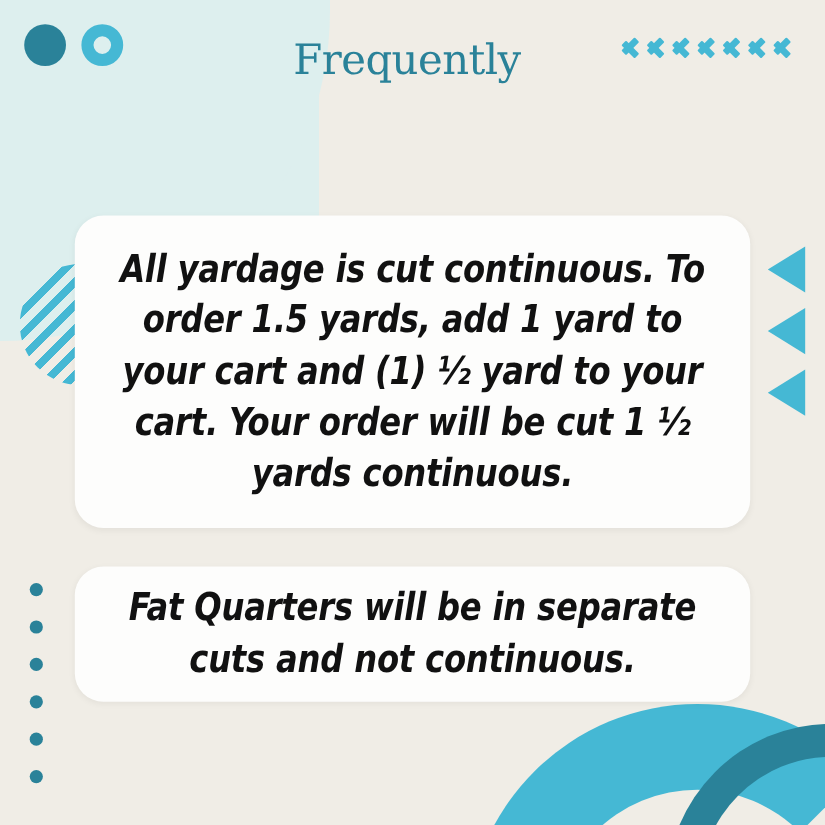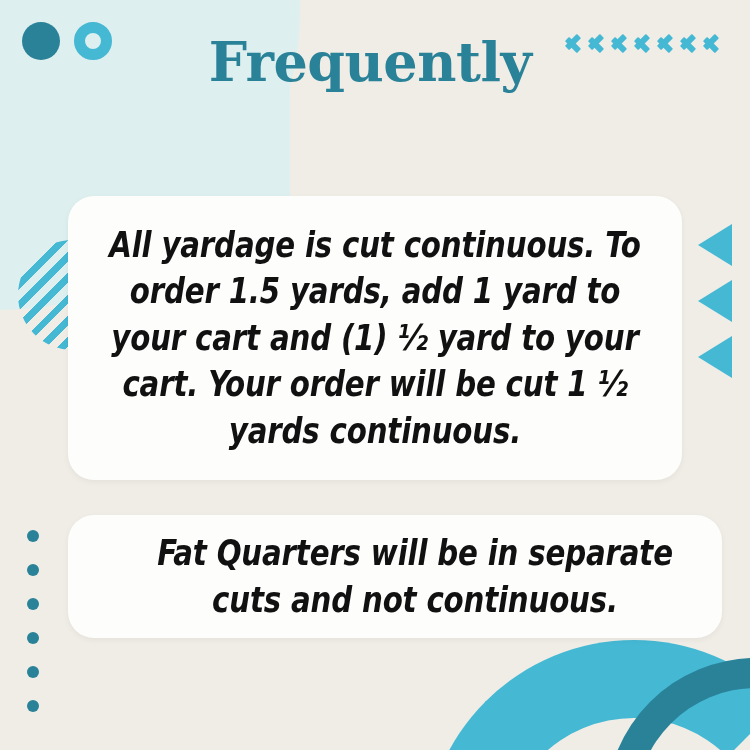--- a/index.html
+++ b/index.html
@@ -125,22 +125,22 @@
 
   
   .title {
     position: absolute;
     left: 0;
     top: 36px;
     width: 740px;
     text-align: center;
     color: #2A8299;
     font-family: "DejaVu Serif", "Liberation Serif", serif;
-    font-weight: 700;
-    font-size: 54px;
+    font-weight: 400;
+    font-size: 38px;
     line-height: 0.98;
     letter-spacing: -0.5px;
     z-index: 5;
   }
   .title .l2 { display: block; }
 
   
   .tri {
     position: absolute;
     width: 0;
@@ -199,21 +199,20 @@
     top: 196px;
     width: 614px;
     height: 284px;
     justify-content: center;
   }
   #card-2 {
     left: 68px;
     top: 515px;
     width: 614px;
     height: 123px;
-    padding-left: 40px;
   }
 </style>
 </head>
 <body>
 
 <div id="poster">
 
   <div class="bg-blue-blob-2"></div>
   <div class="bg-blue-blob"></div>
 

